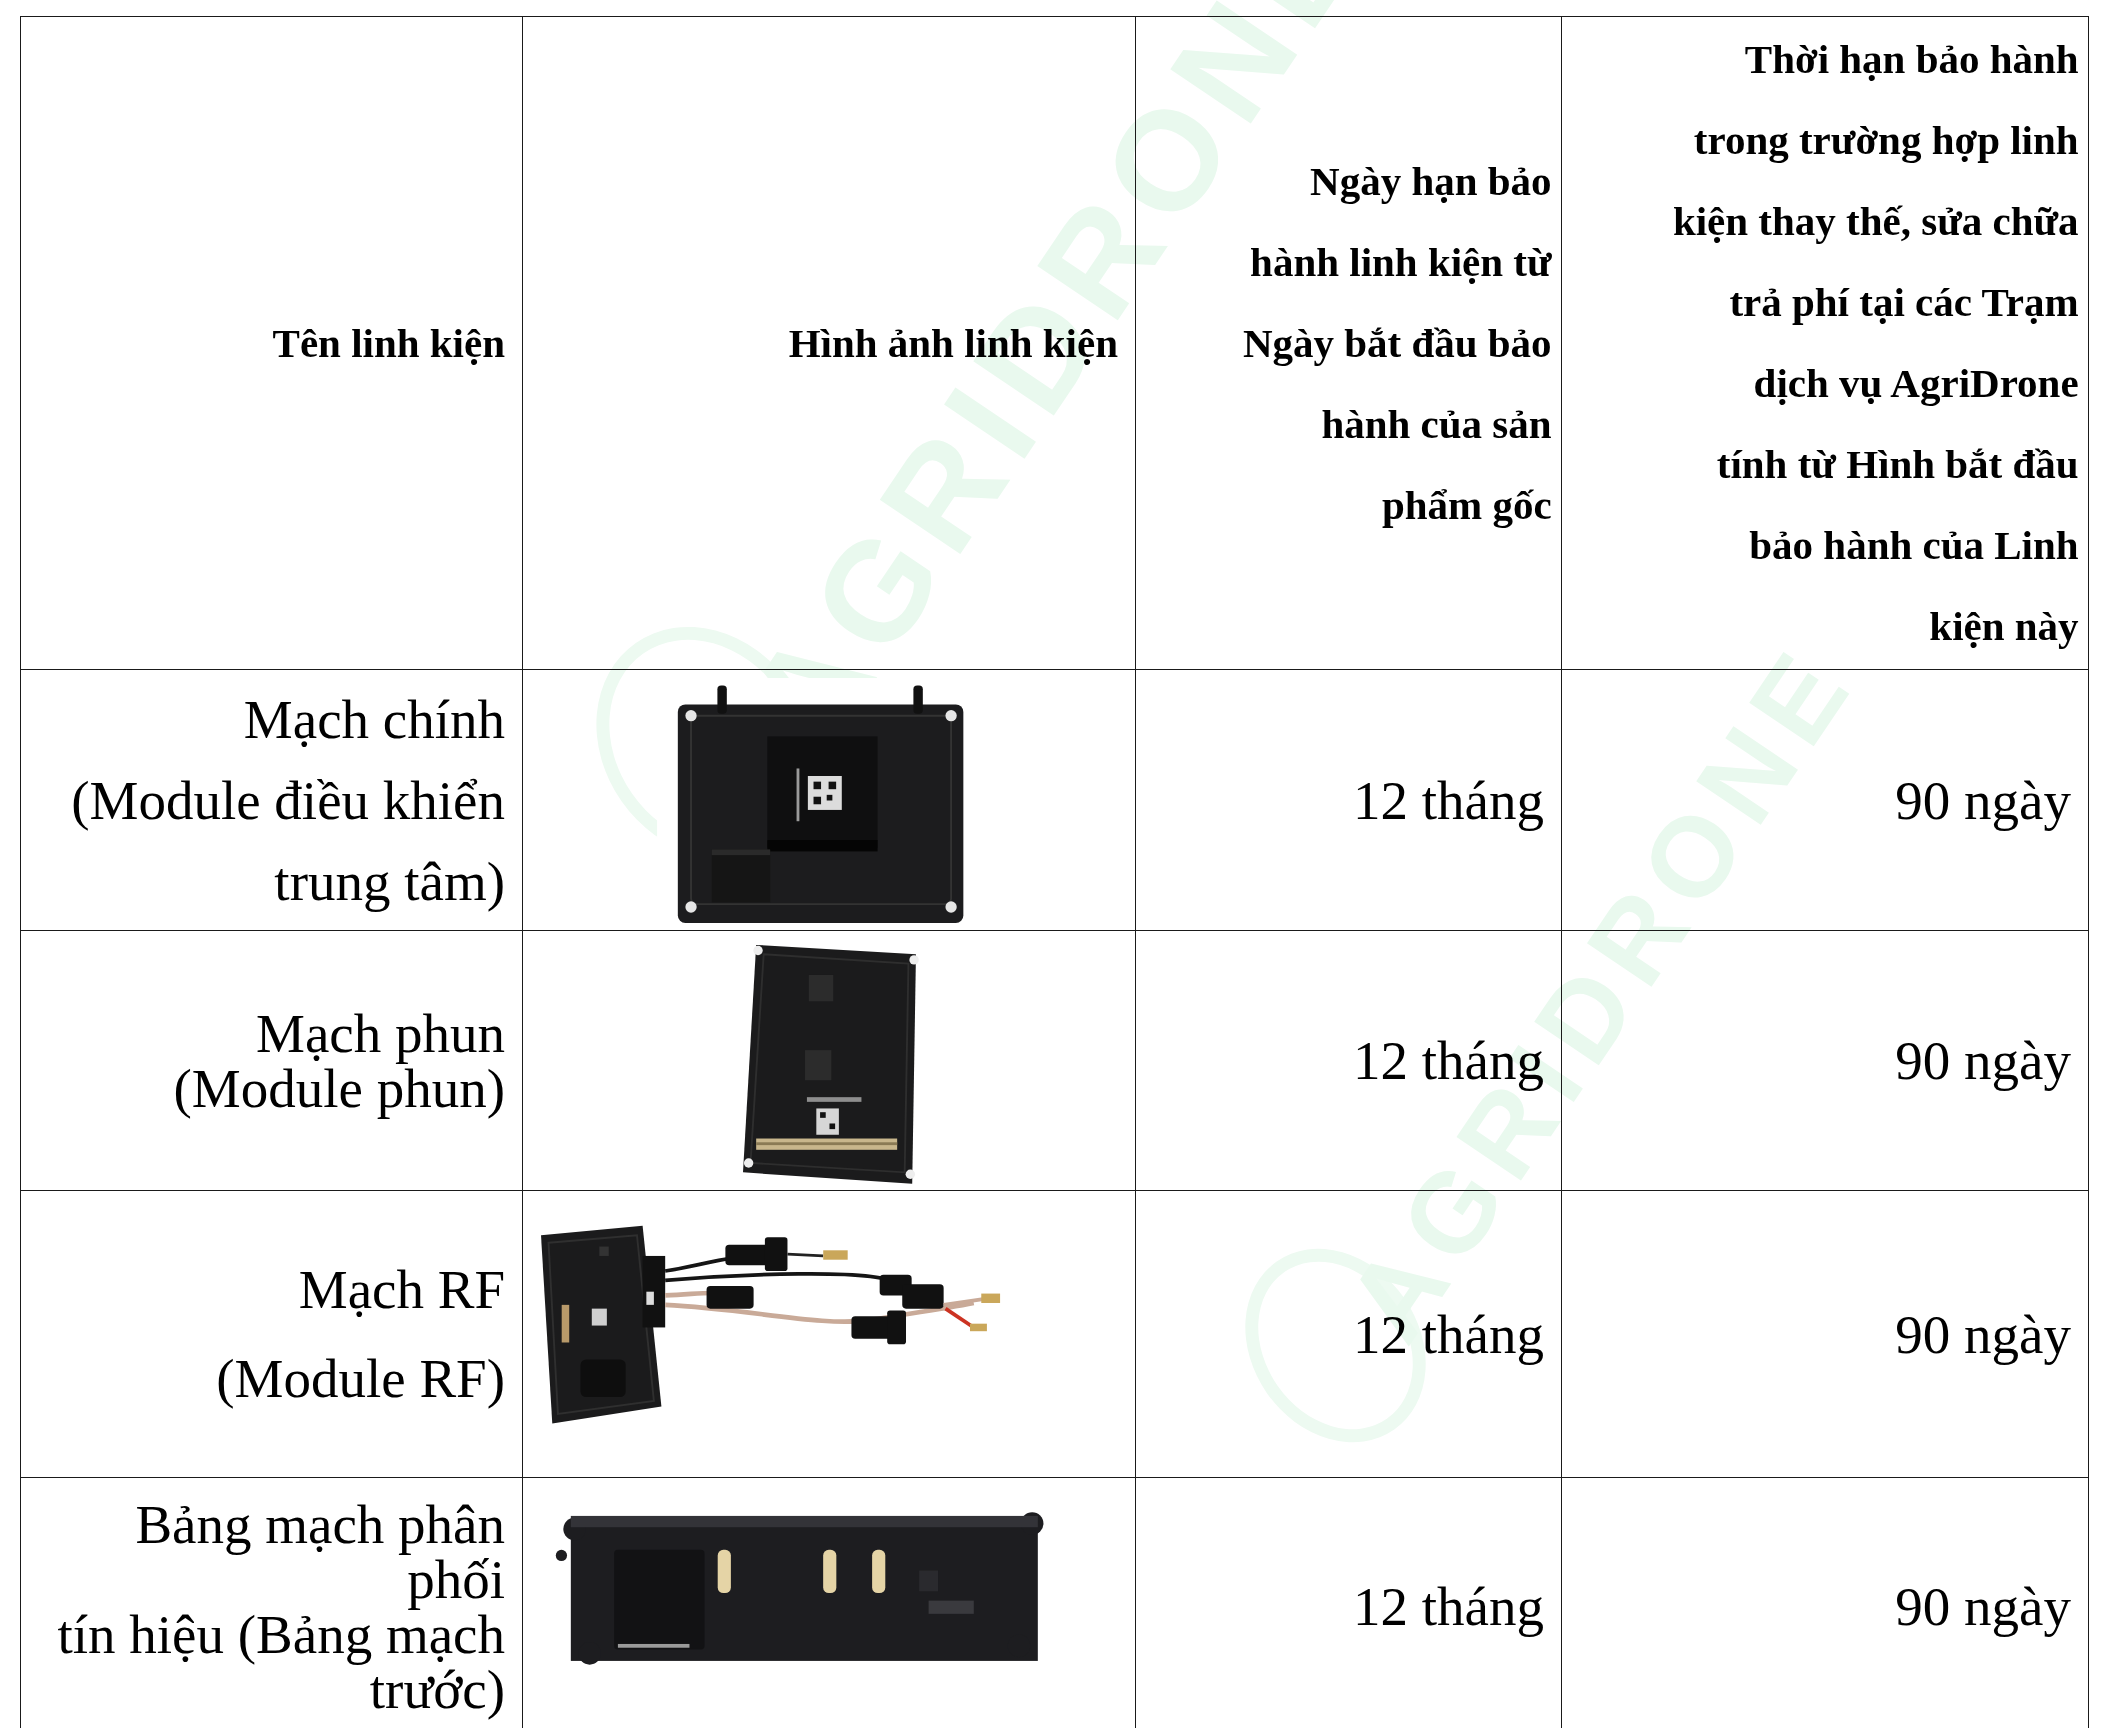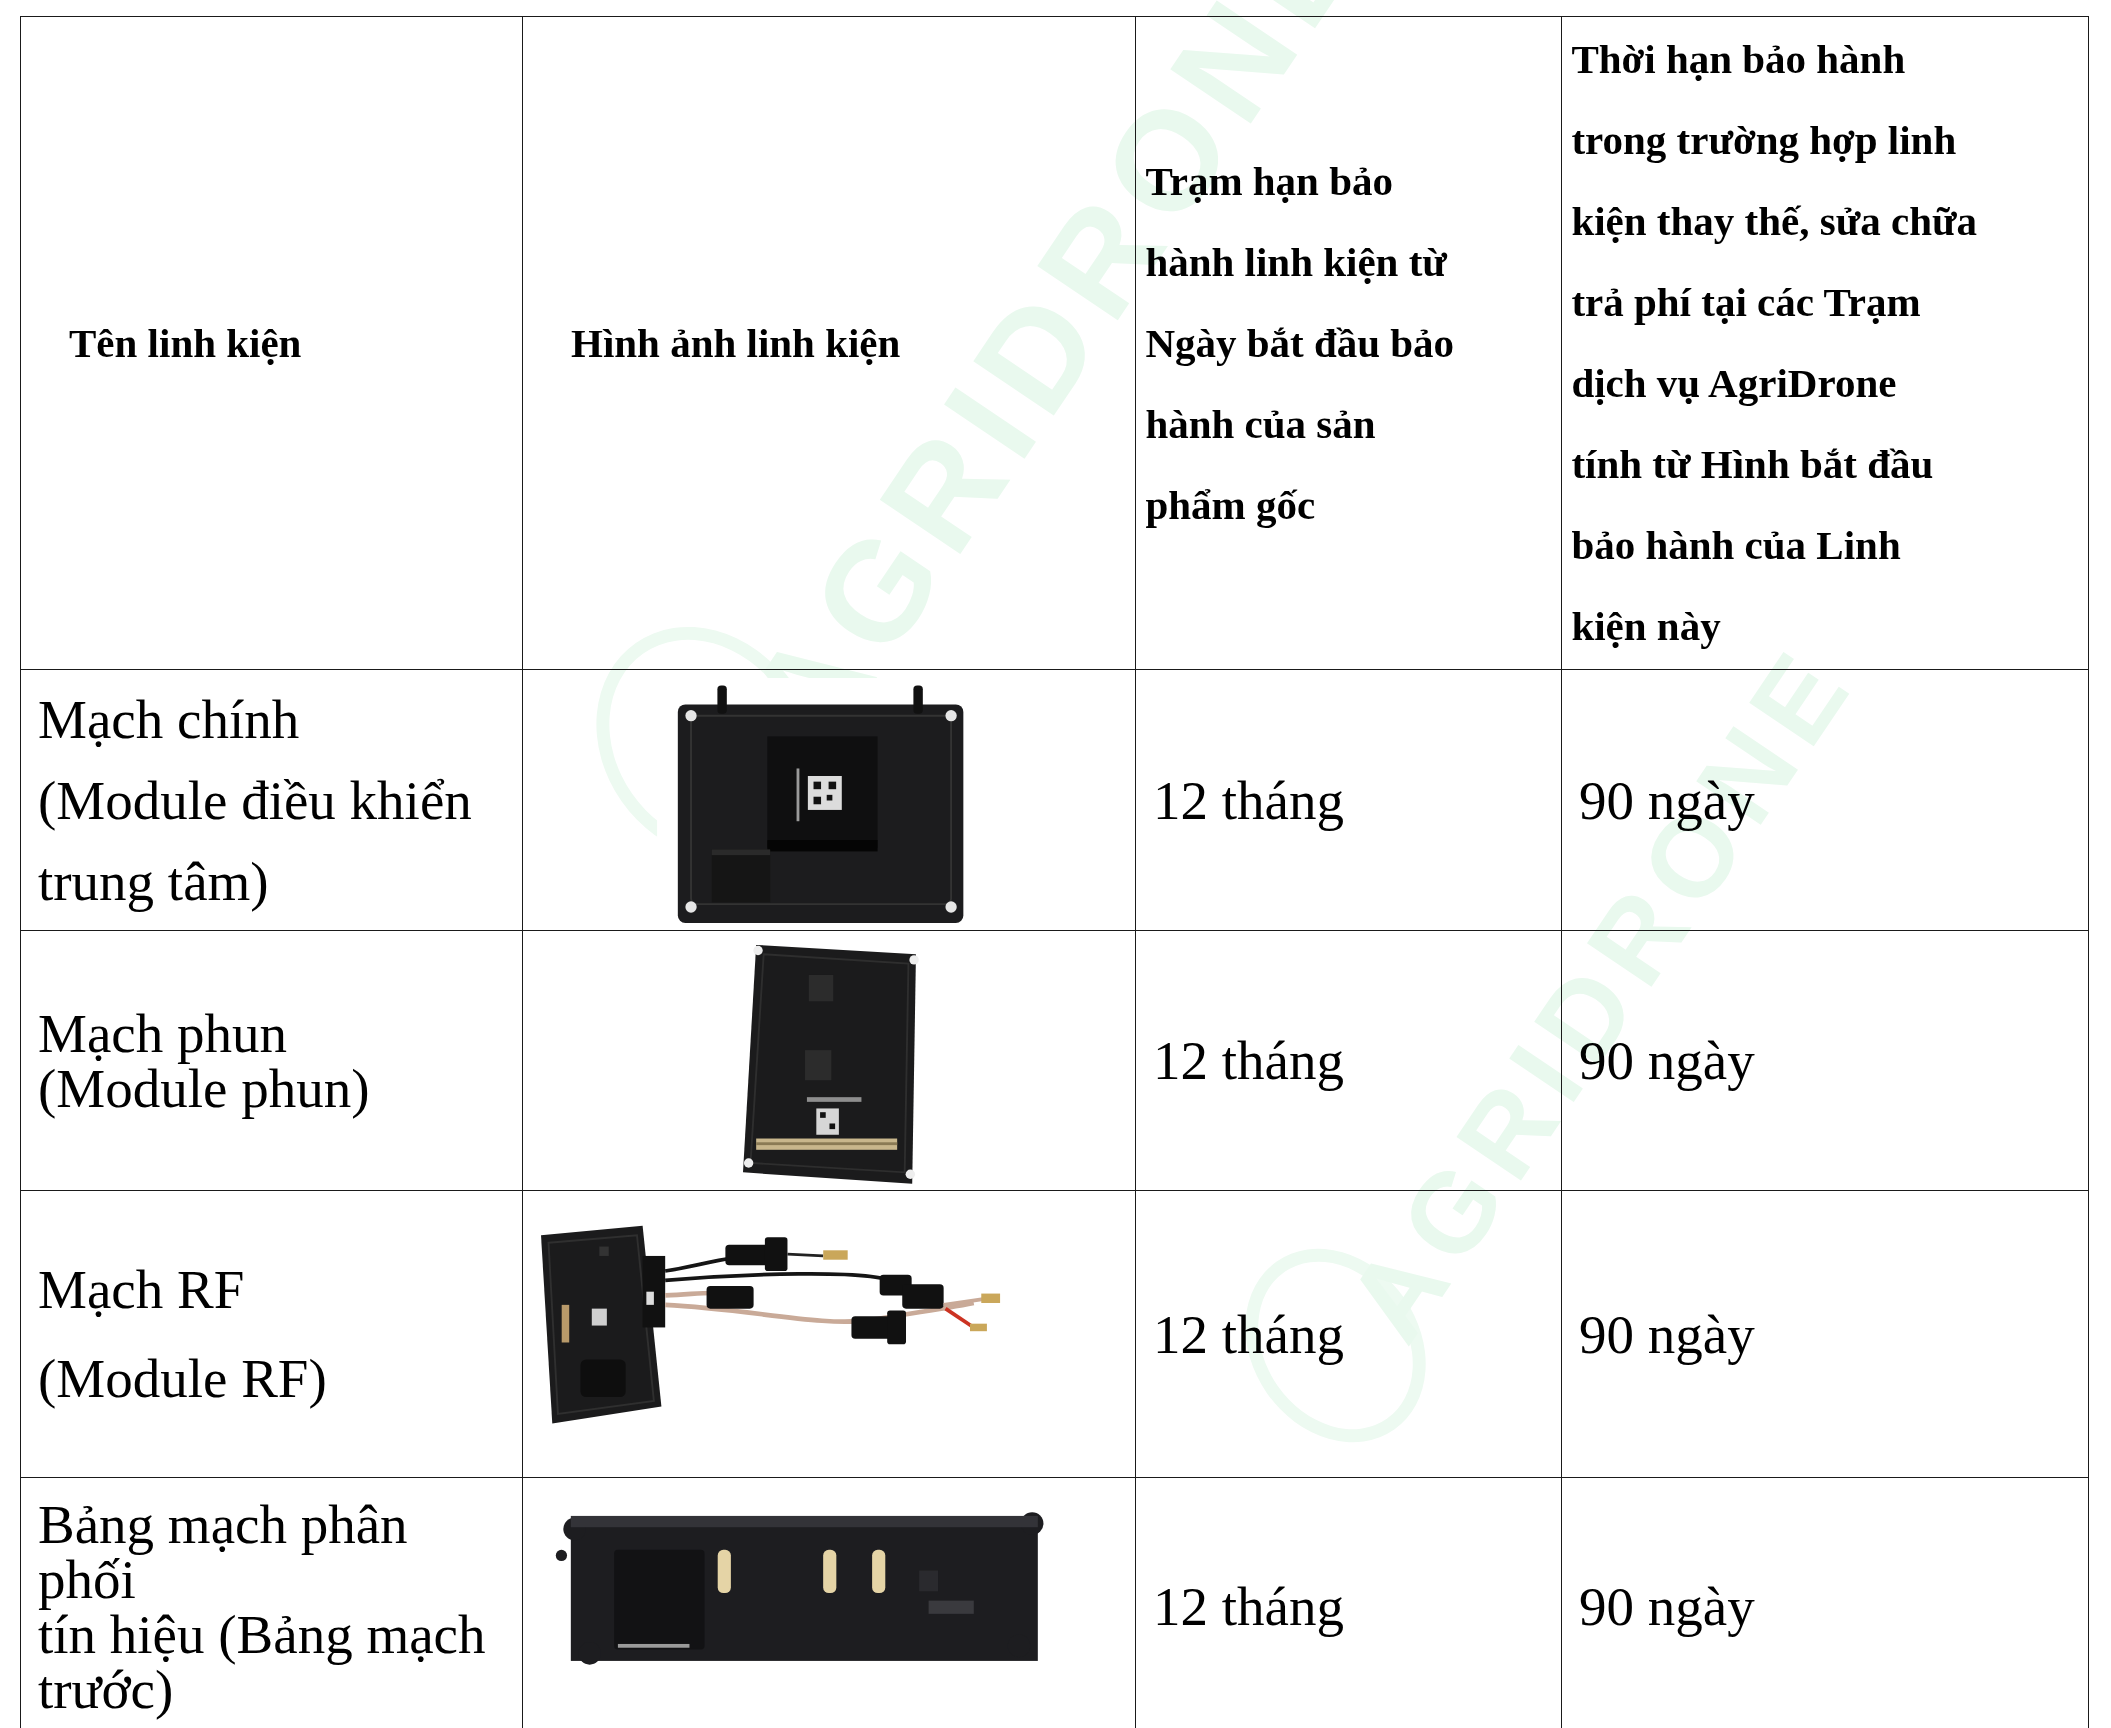--- a/index.html
+++ b/index.html
@@ -3,21 +3,21 @@
 <meta charset="utf-8">
 <style>
   html, body { margin:0; padding:0; background:#ffffff; }
   body { width:2111px; height:1729px; position:relative; overflow:hidden;
          font-family:"Liberation Serif", "DejaVu Serif", serif; color:#000; }
   .watermark { position:absolute; color:#e9f9ee; font-family:"Liberation Sans", sans-serif;
                font-weight:bold; font-size:141px; letter-spacing:13px; white-space:nowrap;
                transform-origin:left center; pointer-events:none; z-index:0; }
   .wm-ring { position:absolute; border:13px solid #edfaf1; border-radius:50%; pointer-events:none; z-index:0; }
   table { position:absolute; left:20px; top:16px; border-collapse:collapse; z-index:1; background:transparent; }
-  td, th { border:1.9px solid #1a1a1a; text-align:left; vertical-align:middle; padding:0 17px; }
+  td, th { border:1.9px solid #1a1a1a; text-align:right; vertical-align:middle; padding:0 17px; }
   th { font-weight:bold; font-size:41px; line-height:81px;padding-left:48px; }
   td { font-size:55px; line-height:81px; font-weight:normal; }
   td.name { line-height:55px; }
   td.name.tall { line-height:81px; }
   .line { display:block; }
   .imgcell { padding:0; position:relative; }
   .img-box { position:relative; margin:0 auto; }
   svg { display:block; }
 </style>
 </head>
@@ -37,21 +37,21 @@
   </colgroup>
   <thead>
     <tr style="height:653px">
       <th>
         <span class="line">Tên linh kiện</span>
       </th>
       <th>
         <span class="line">Hình ảnh linh kiện</span>
       </th>
       <th style="padding:0 9.4px;">
-        <span class="line">Trạm hạn bảo</span>
+        <span class="line">Ngày hạn bảo</span>
         <span class="line">hành linh kiện từ</span>
         <span class="line">Ngày bắt đầu bảo</span>
         <span class="line">hành của sản</span>
         <span class="line">phẩm gốc</span>
       </th>
       <th style="padding:0 9.4px;">
         <span class="line">Thời hạn bảo hành</span>
         <span class="line">trong trường hợp linh</span>
         <span class="line">kiện thay thế, sửa chữa</span>
         <span class="line">trả phí tại các Trạm</span>

